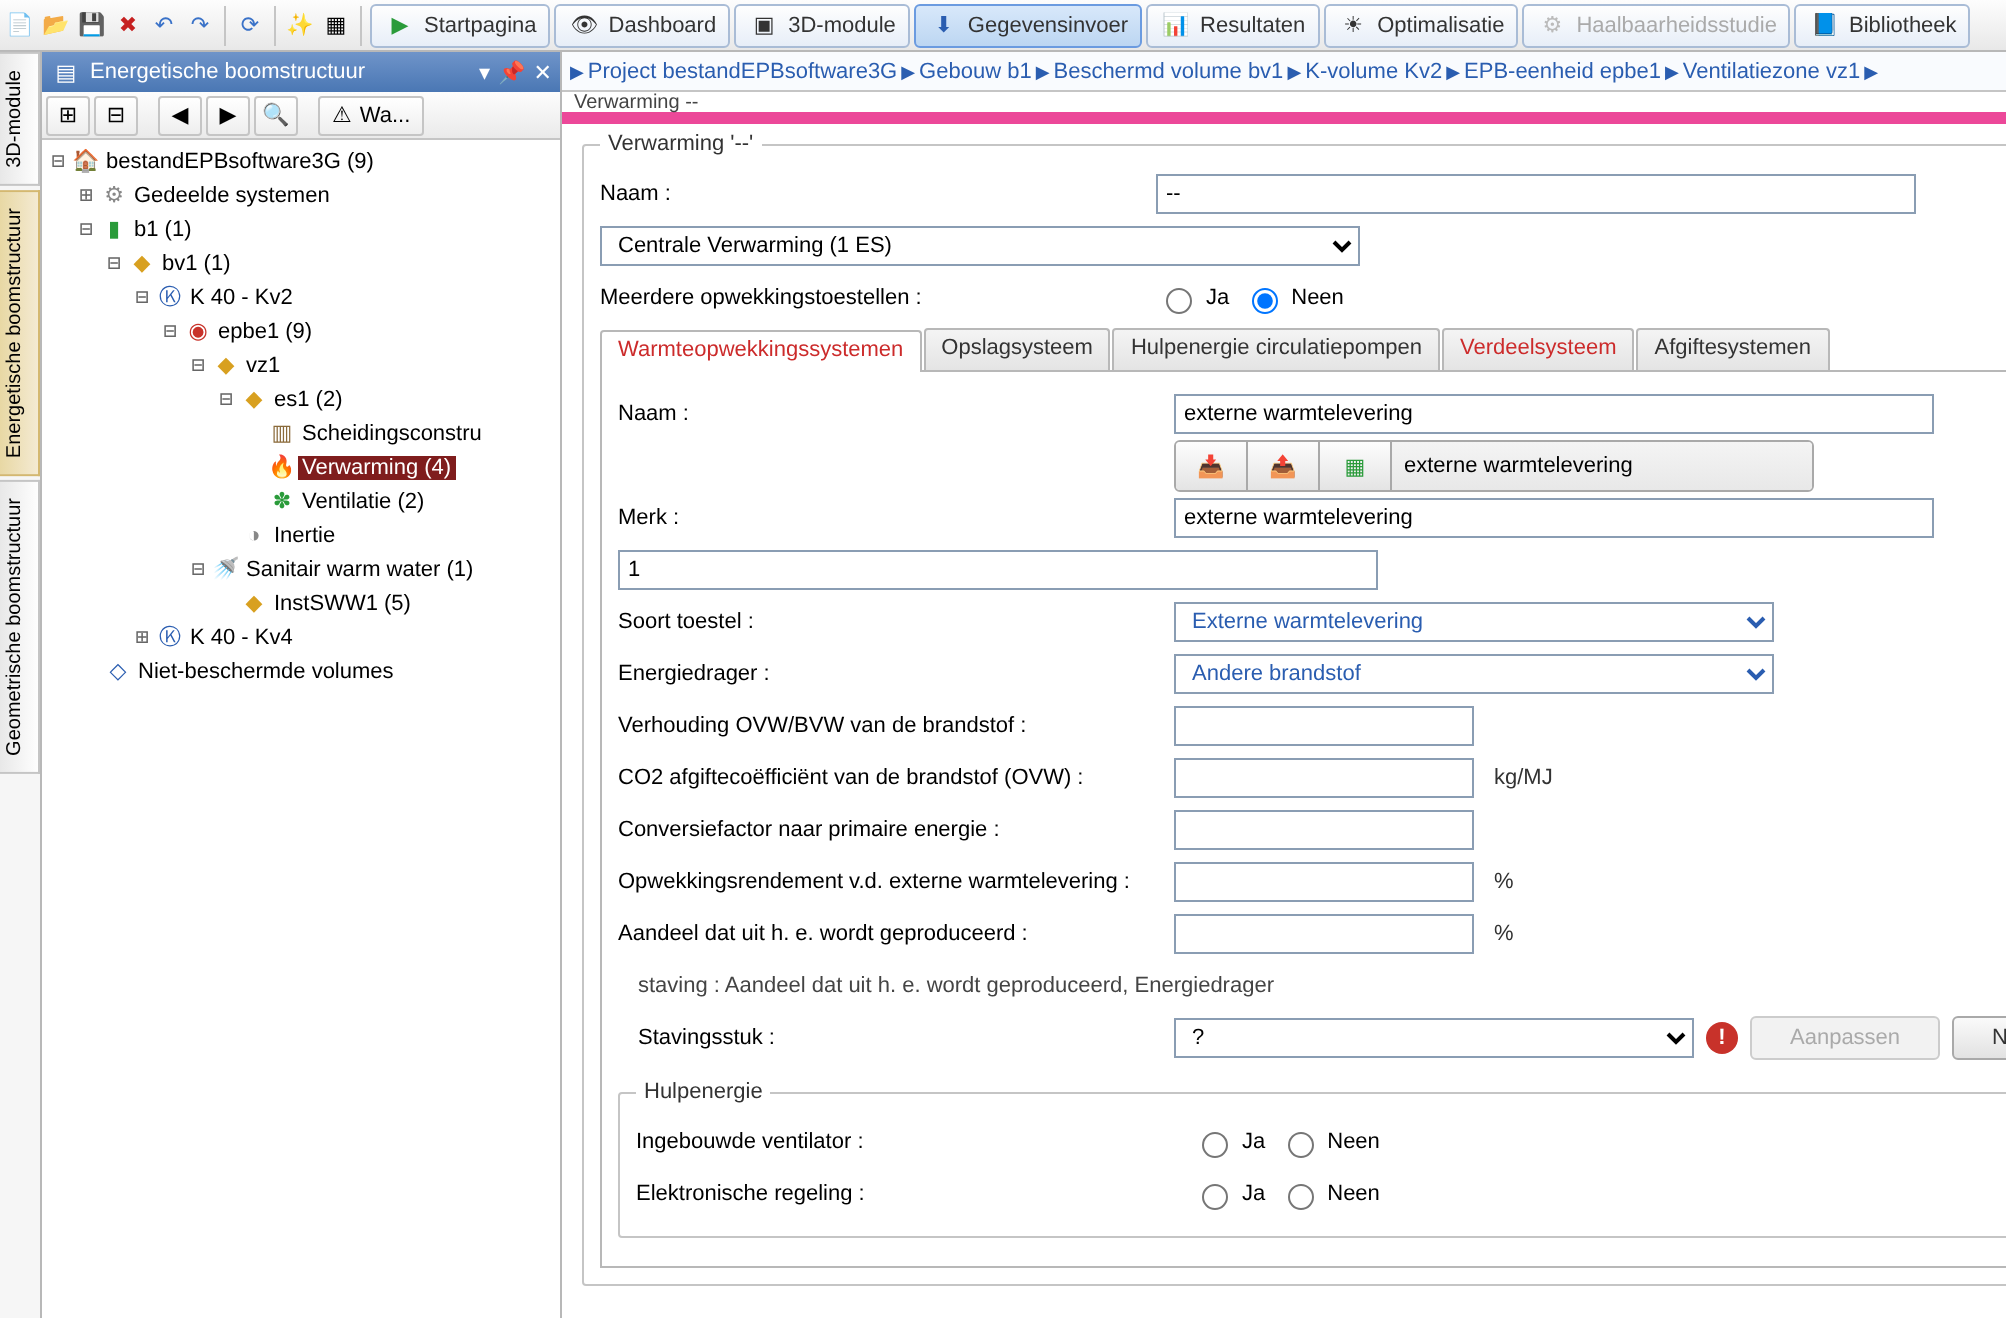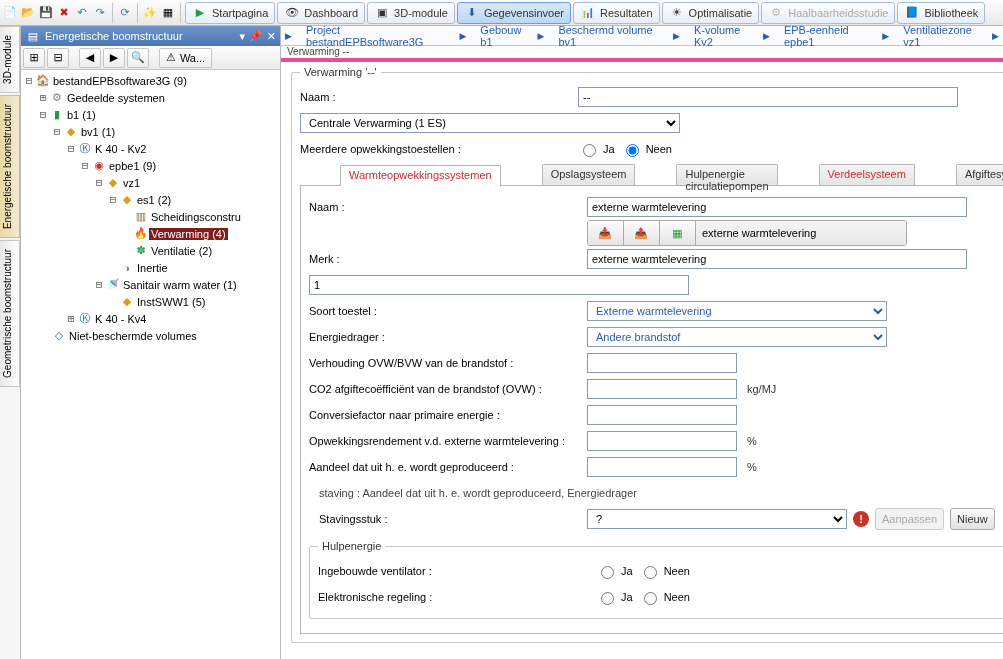--- a/index.html
+++ b/index.html
@@ -28,44 +28,44 @@
 
   .tree { flex:1; overflow:hidden; background:#fff; padding:2px 0; }
   .node { display:flex; align-items:center; height:17px; padding-right:4px; white-space:nowrap; }
   .node .tw { width:12px; text-align:center; color:#666; font-family:monospace; cursor:pointer;}
   .node .lbl { padding:0 2px; cursor:pointer;}
   .node.sel .lbl { background:#7f1d1d; color:#fff; }
   .ind{display:inline-block;}
 
   .right { flex:1; display:flex; flex-direction:column; overflow:hidden; }
   .breadcrumb { height:20px; border-bottom:1px solid #c5c5c5; display:flex; align-items:center; padding:0 4px; gap:2px; background:#f9fbfe; }
-  .breadcrumb a { color:#2a5db0; cursor:pointer;margin-left:12px; }
+  .breadcrumb a { color:#2a5db0; cursor:pointer; }
   .bc-sep{color:#2a5db0;font-size:9px;}
-  .loc { height:16px; padding:0 6px; color:#444; font-size:10px; border-bottom:4px solid #ec4899;}
+  .loc { height:16px; padding:0 6px; color:#444; font-size:10px; border-bottom:6px solid #ec4899;}
   .form { flex:1; overflow:auto; padding:4px 10px 10px 10px; }
   fieldset { border:1px solid #c5c5c5; border-radius:2px; margin:0 0 6px 0; padding:6px 8px 8px 8px; }
   legend { color:#333; padding:0 4px; }
   .row { display:flex; align-items:center; min-height:26px; gap:8px; }
   .row .lab { width:270px; color:#000; }
   .row .lab.green{color:#1f8b3b;}
   .inputs { flex:1; display:flex; align-items:center; gap:6px; }
   input[type=text], select.combo { height:20px; border:1px solid #8a9db3; padding:0 4px; background:#fff; }
   .w380{width:380px;} .w300{width:300px;} .w150{width:150px;}
   .radio{display:flex;align-items:center;gap:4px;}
   .unit{margin-left:4px;color:#333;}
   .linklike{color:#2a5db0;}
 
   
   .tabbar{display:flex;border-bottom:1px solid #b8b8b8;height:22px;gap:1px;margin-top:2px;}
-  .tab{padding:3px 8px;border:1px solid #b8b8b8;border-bottom:none;background:linear-gradient(#f4f4f4,#e4e4e4);cursor:pointer;color:#333;border-radius:2px 2px 0 0;margin-left:40px;}
+  .tab{padding:3px 8px;border:1px solid #b8b8b8;border-bottom:none;background:linear-gradient(#f4f4f4,#e4e4e4);cursor:pointer;color:#333;border-radius:2px 2px 0 0;}
   .tab.red{color:#cc2b2b;}
   .tab.active{background:#fff;position:relative;top:1px;}
   .tabbody{border:1px solid #b8b8b8;border-top:none;padding:8px;}
 
-  .btn{height:22px;border:1px solid #a9a9a9;background:linear-gradient(#fafafa,#e2e2e2);border-radius:3px;padding:0 6px;cursor:pointer;color:#333;}
+  .btn{height:22px;border:1px solid #a9a9a9;background:linear-gradient(#fafafa,#e2e2e2);border-radius:3px;padding:0 19px;cursor:pointer;color:#333;}
   .btn.disabled{color:#aaa;border-color:#ccc;background:#f2f2f2;}
 
   .reset-ic{width:22px;height:22px;border:1px solid #a9bcd6;background:linear-gradient(#fff,#e7eef8);border-radius:3px;display:flex;align-items:center;justify-content:center;cursor:pointer;}
 
   .toolbutton-row{display:flex;gap:0;border:1px solid #a9a9a9;border-radius:3px;overflow:hidden;height:26px;}
   .toolbutton-row .b{width:36px;display:flex;align-items:center;justify-content:center;border-right:1px solid #a9a9a9;background:linear-gradient(#fdfdfd,#e4e4e4);cursor:pointer;}
   .toolbutton-row .caption{flex:1;display:flex;align-items:center;padding:0 6px;background:linear-gradient(#f4f4f4,#e8e8e8);}
 
   .alert-ic{width:16px;height:16px;border-radius:50%;background:#c8322a;color:#fff;font-weight:bold;display:flex;align-items:center;justify-content:center;font-size:11px;}
 </style>

